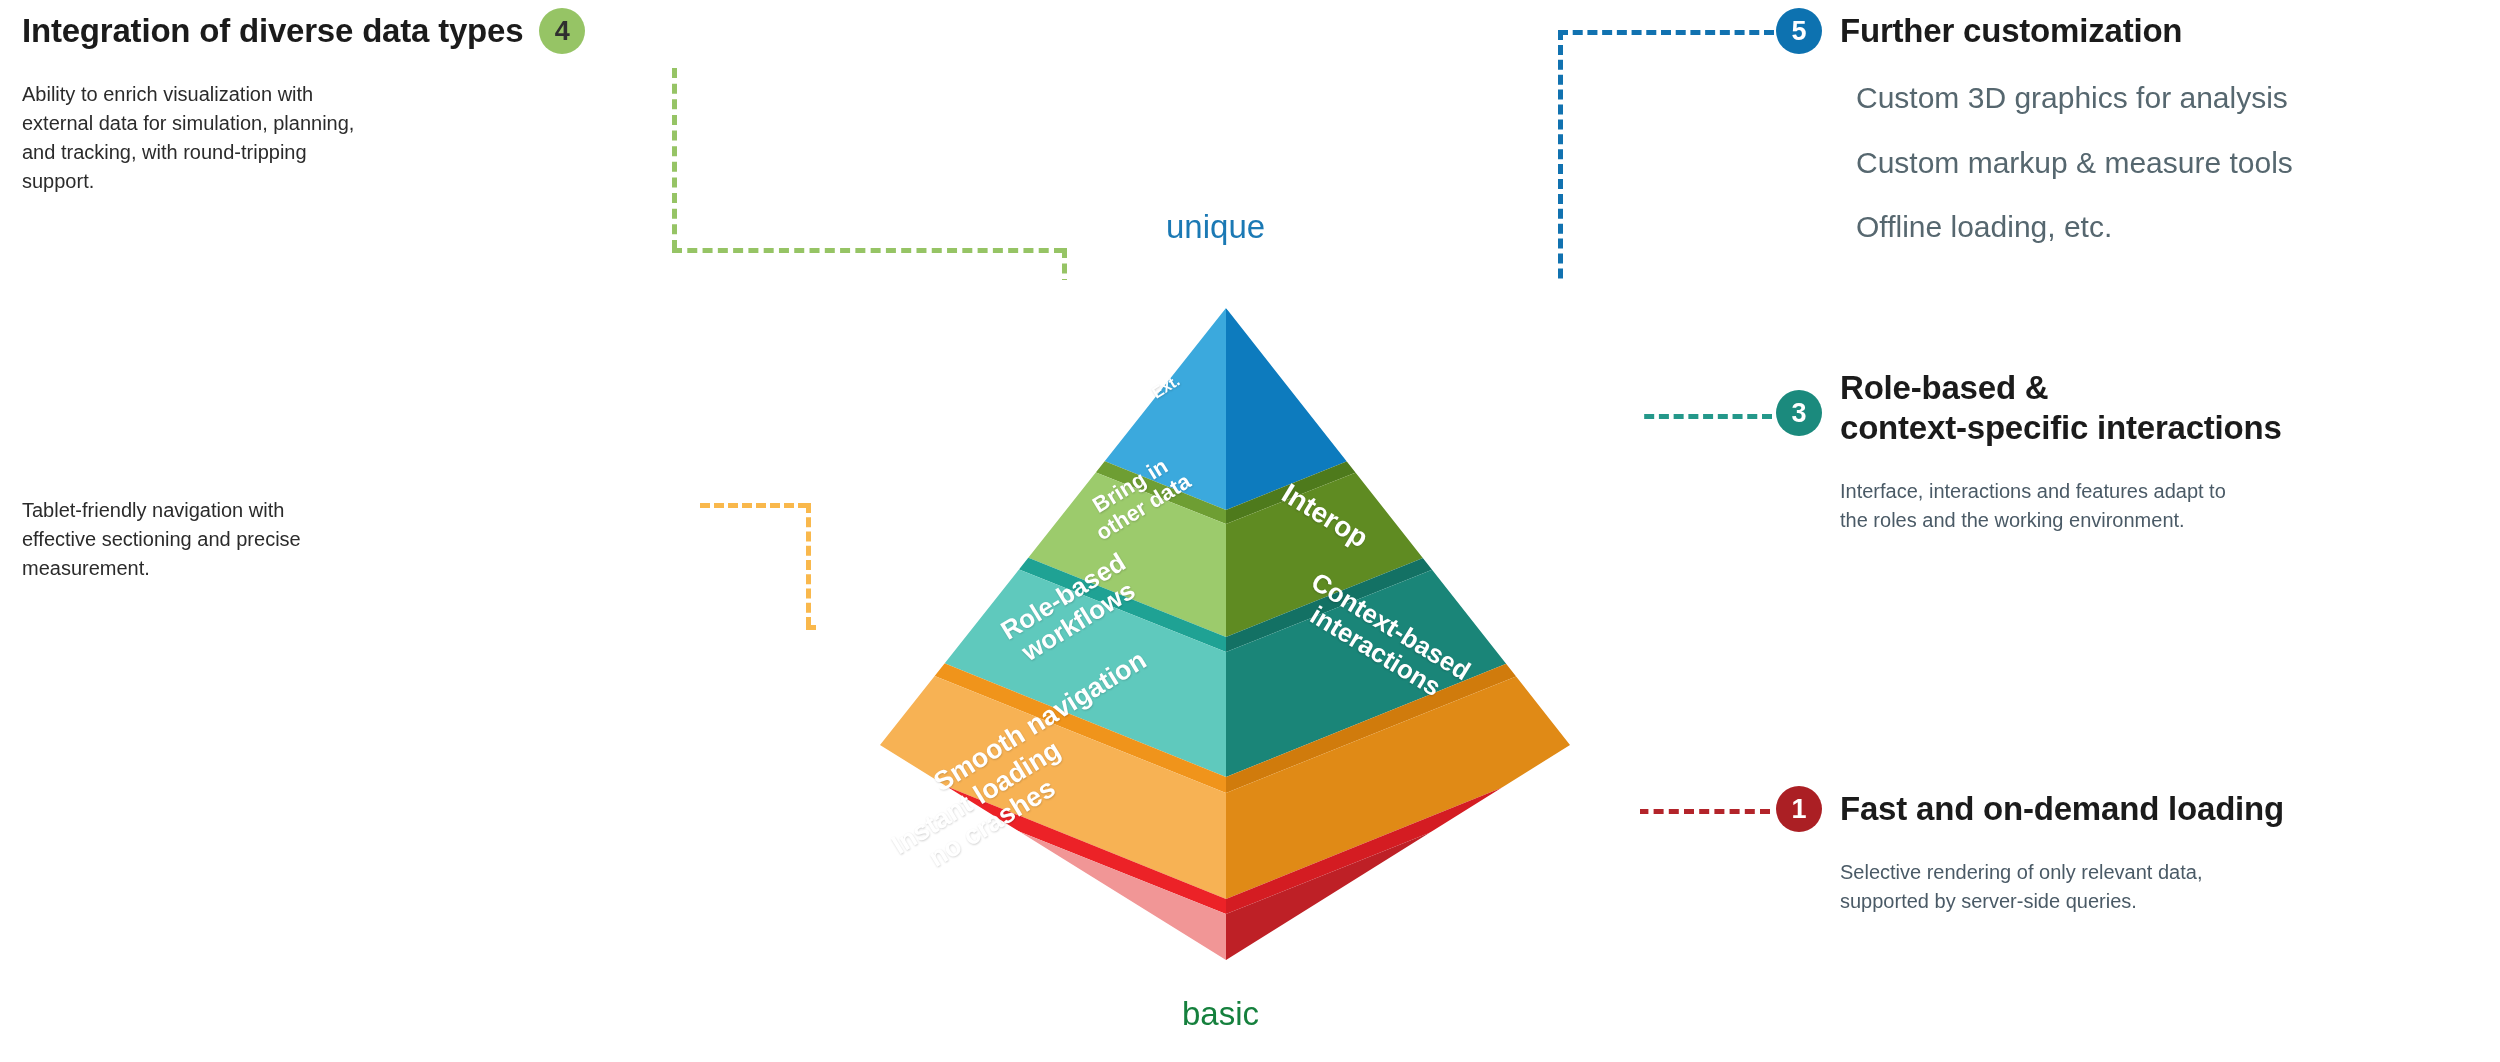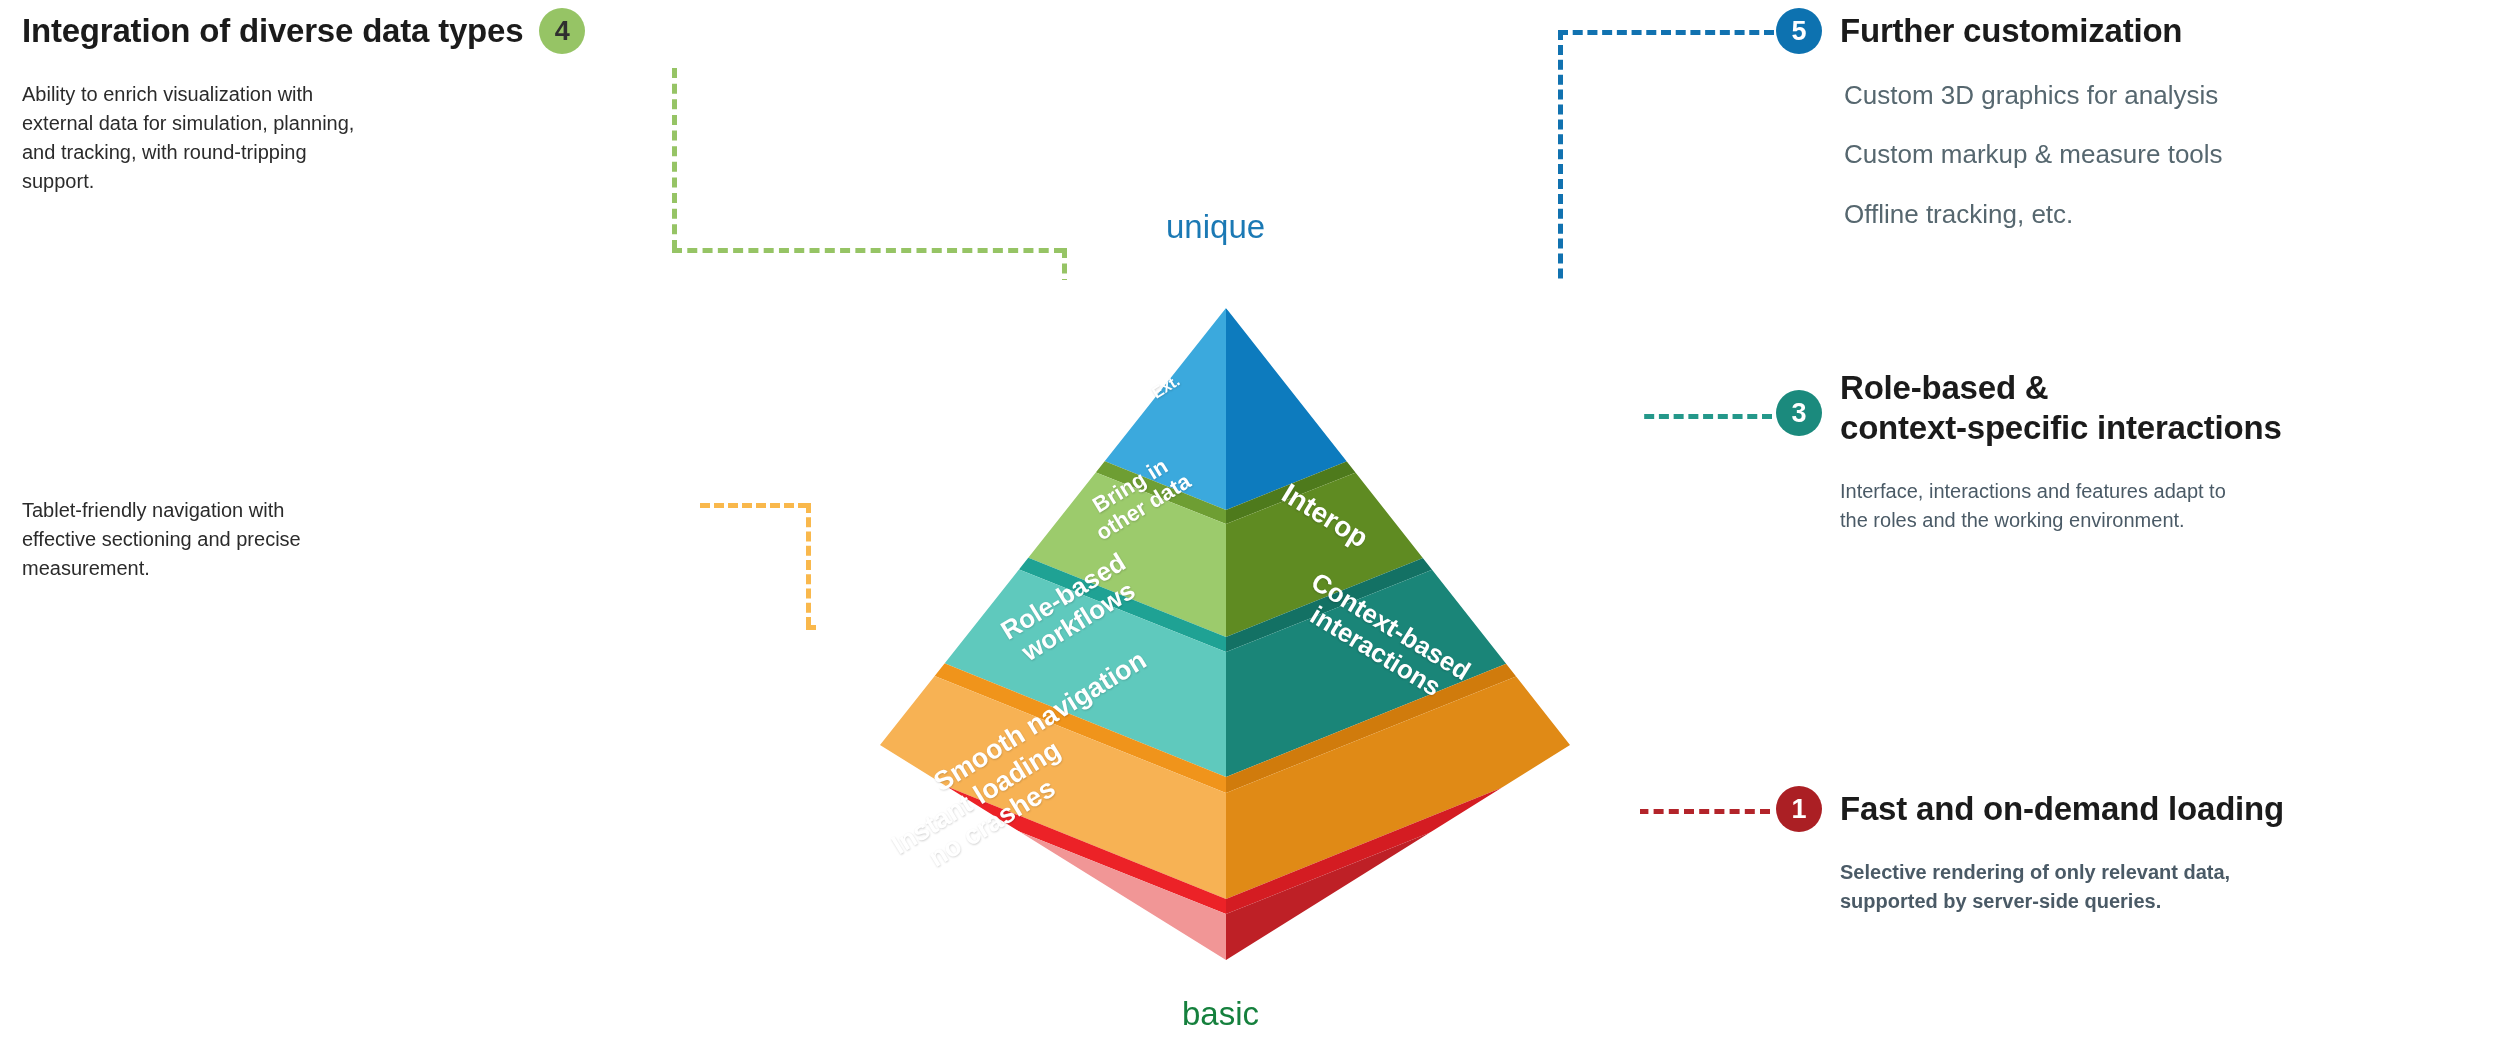--- a/index.html
+++ b/index.html
@@ -14,21 +14,21 @@
   
   .block{position:absolute;}
   .blk-title{
     font-size:33px;font-weight:bold;color:#1b1b1b;line-height:1.22;
     letter-spacing:-0.2px;margin:0;
   }
   .blk-body{
     font-size:20px;color:#4a5a66;line-height:1.45;margin:0;
   }
   .blk-body.dark{color:#2b2b2b;}
-  .blk-line{font-size:26px;color:#56676f;line-height:1.32;margin:4px;}
+  .blk-line{font-size:30px;color:#56676f;line-height:1.32;margin:16px;}
 
   
   .titlerow{display:flex;align-items:center;}
   .badge{
     width:46px;height:46px;border-radius:50%;
     display:flex;align-items:center;justify-content:center;
     font-size:27px;font-weight:bold;color:#ffffff;
     flex:0 0 auto;box-sizing:border-box;
   }
   .badge.green{background:#96c465;color:#2f2f2f;}
@@ -109,21 +109,21 @@
   </div>
 
   <div class="block" style="left:1776px;top:8px;width:700px;">
     <div class="titlerow">
       <div class="badge blue">5</div>
       <h2 class="blk-title" style="margin-left:18px;text-align:center;">Further customization</h2>
     </div>
     <div style="margin-top:24px;margin-left:64px;">
       <p class="blk-line" style="margin-bottom:25px;">Custom 3D graphics for analysis</p>
       <p class="blk-line" style="margin-bottom:25px;">Custom markup &amp; measure tools</p>
-      <p class="blk-line">Offline tracking, etc.</p>
+      <p class="blk-line">Offline loading, etc.</p>
     </div>
   </div>
 
   <div class="block" style="left:1776px;top:368px;width:720px;">
     <div style="display:flex;align-items:flex-start;">
       <div class="badge teal" style="margin-top:22px;">3</div>
       <div style="margin-left:18px;">
         <h2 class="blk-title">Role-based &amp;</h2>
         <h2 class="blk-title">context-specific interactions</h2>
       </div>
@@ -132,21 +132,21 @@
       <p class="blk-body">Interface, interactions and features adapt to</p>
       <p class="blk-body">the roles and the working environment.</p>
     </div>
   </div>
 
   <div class="block" style="left:1776px;top:786px;width:720px;">
     <div class="titlerow">
       <div class="badge red">1</div>
       <h2 class="blk-title" style="margin-left:18px;">Fast and on-demand loading</h2>
     </div>
-    <div style="margin-top:26px;margin-left:64px;font-weight:bold;">
+    <div style="margin-top:26px;margin-left:64px;">
       <p class="blk-body">Selective rendering of only relevant data,</p>
       <p class="blk-body">supported by server-side queries.</p>
     </div>
   </div>
 
   <div class="tip-label tip-unique" style="left:1166px;top:208px;">unique</div>
   <div class="tip-label tip-basic" style="left:1182px;top:995px;">basic</div>
 
   <div class="pyr">
     <svg width="820" height="700" viewBox="0 0 820 700">

